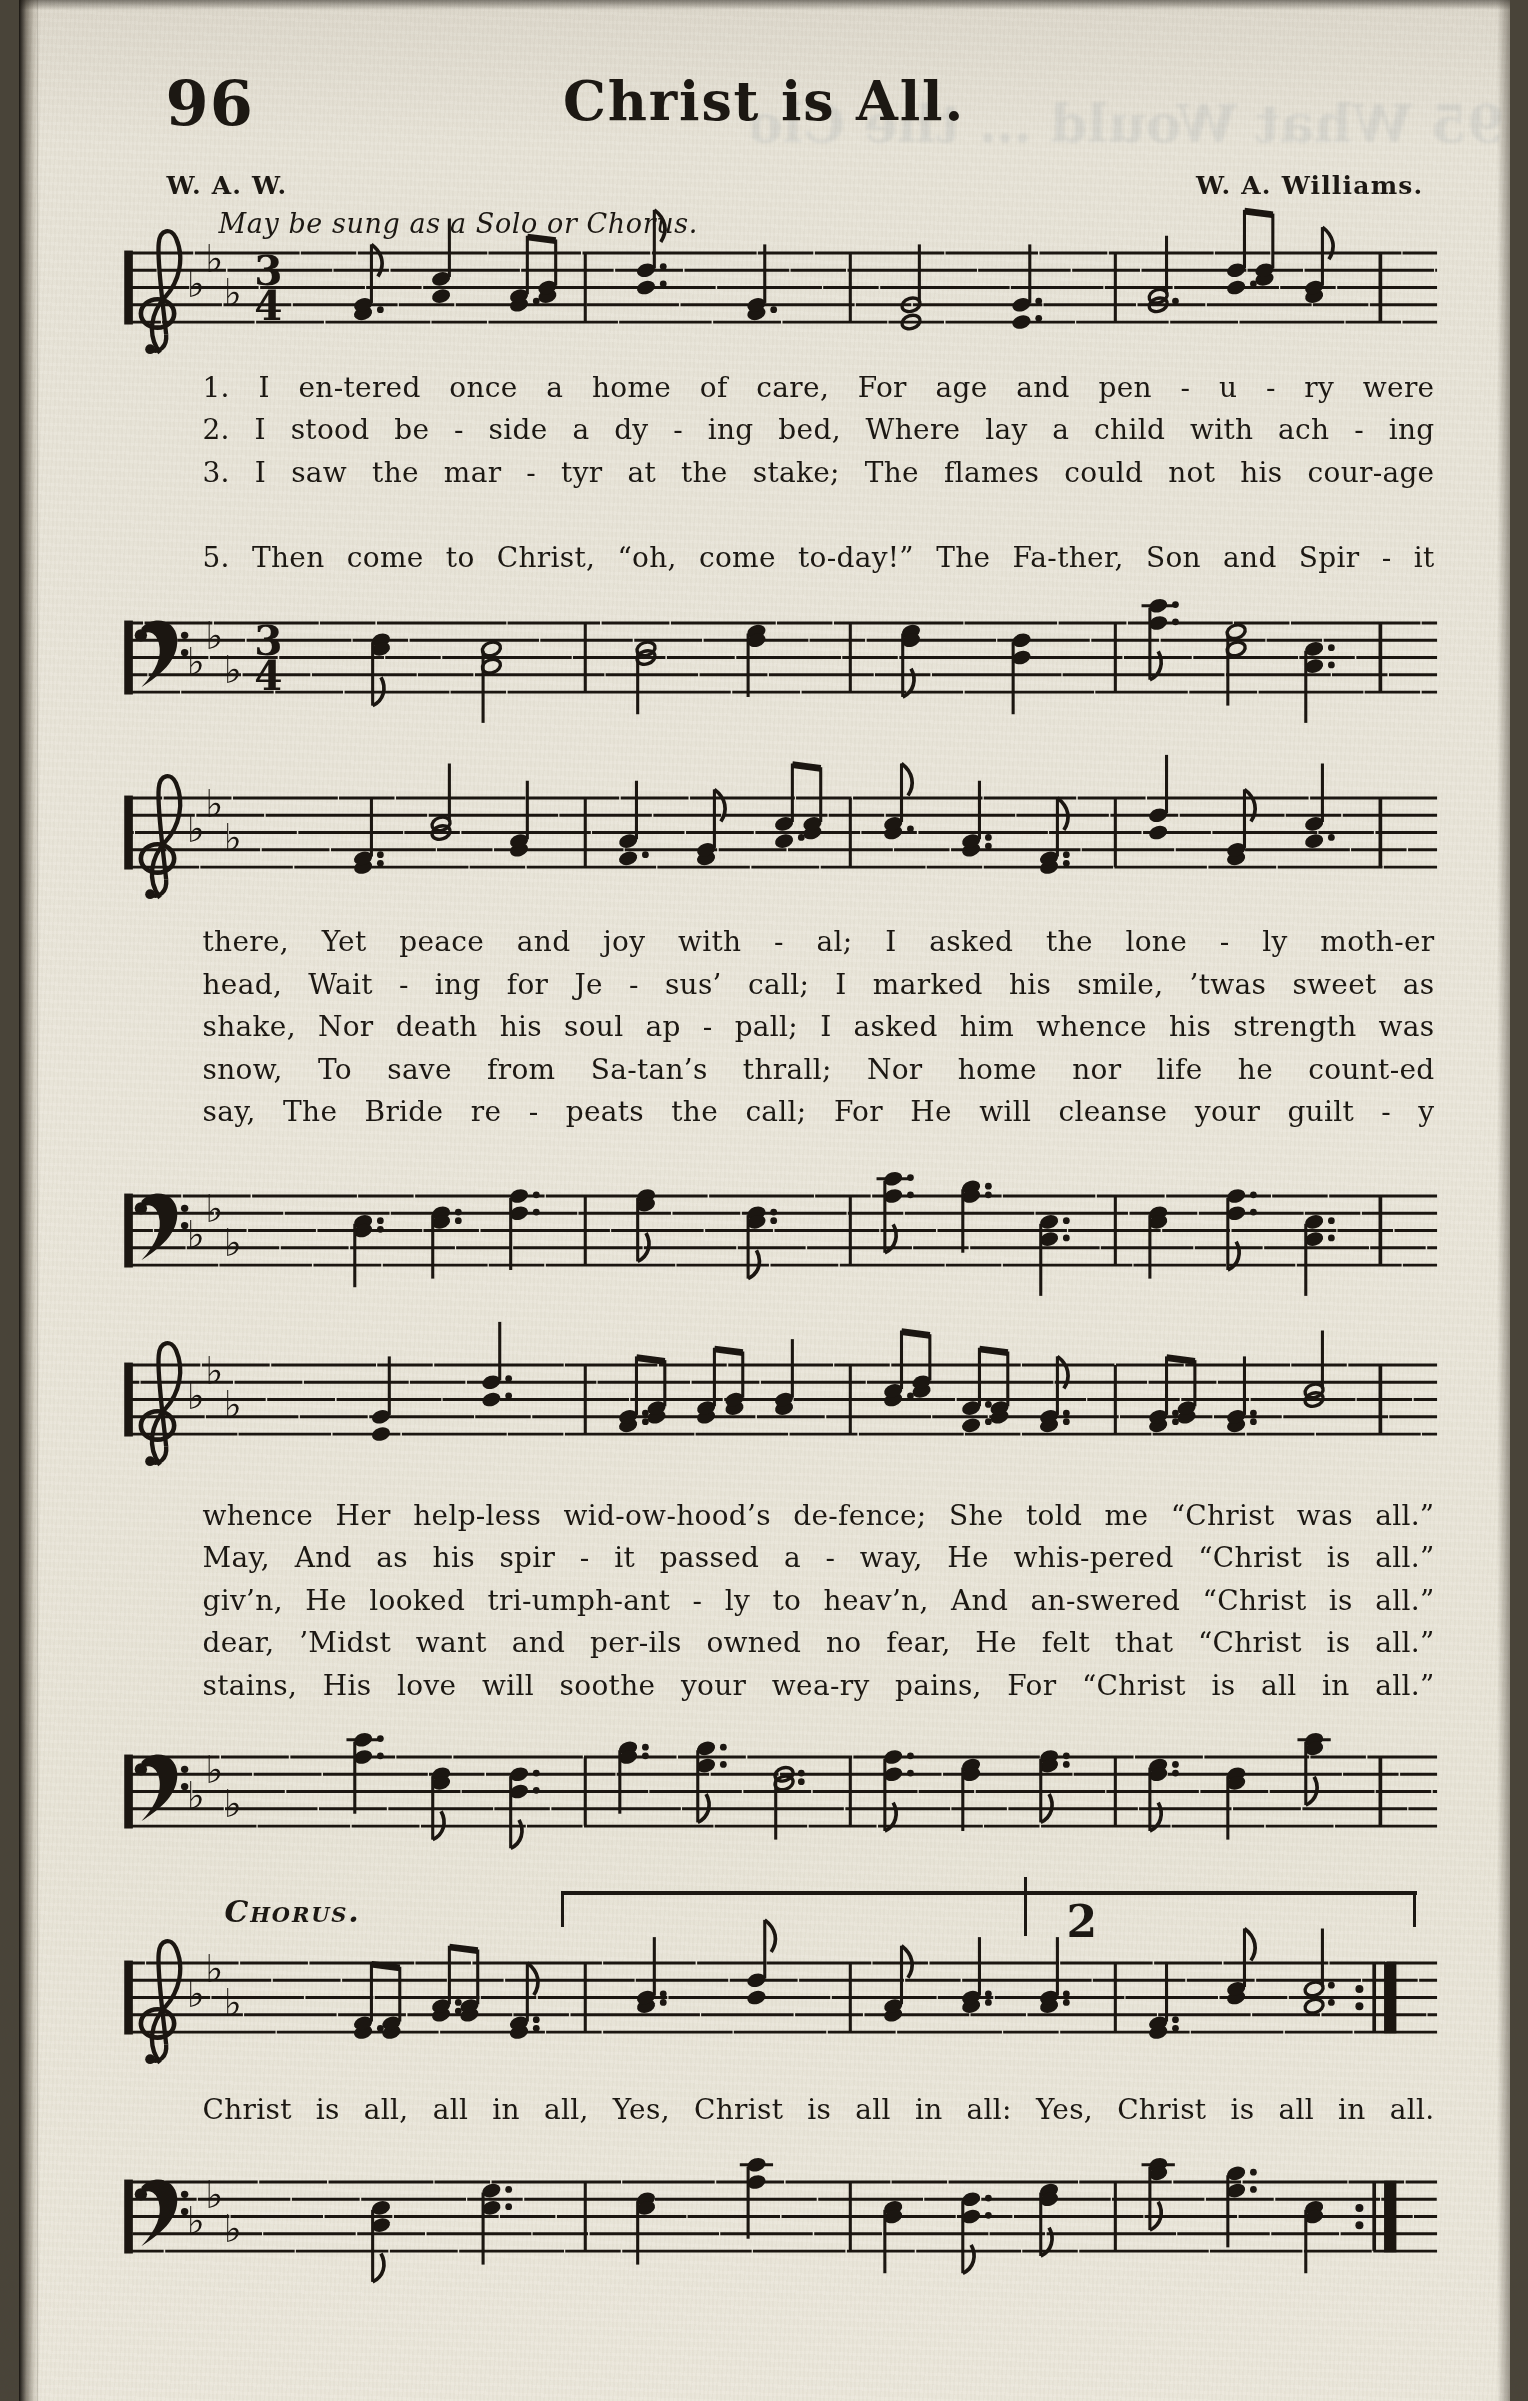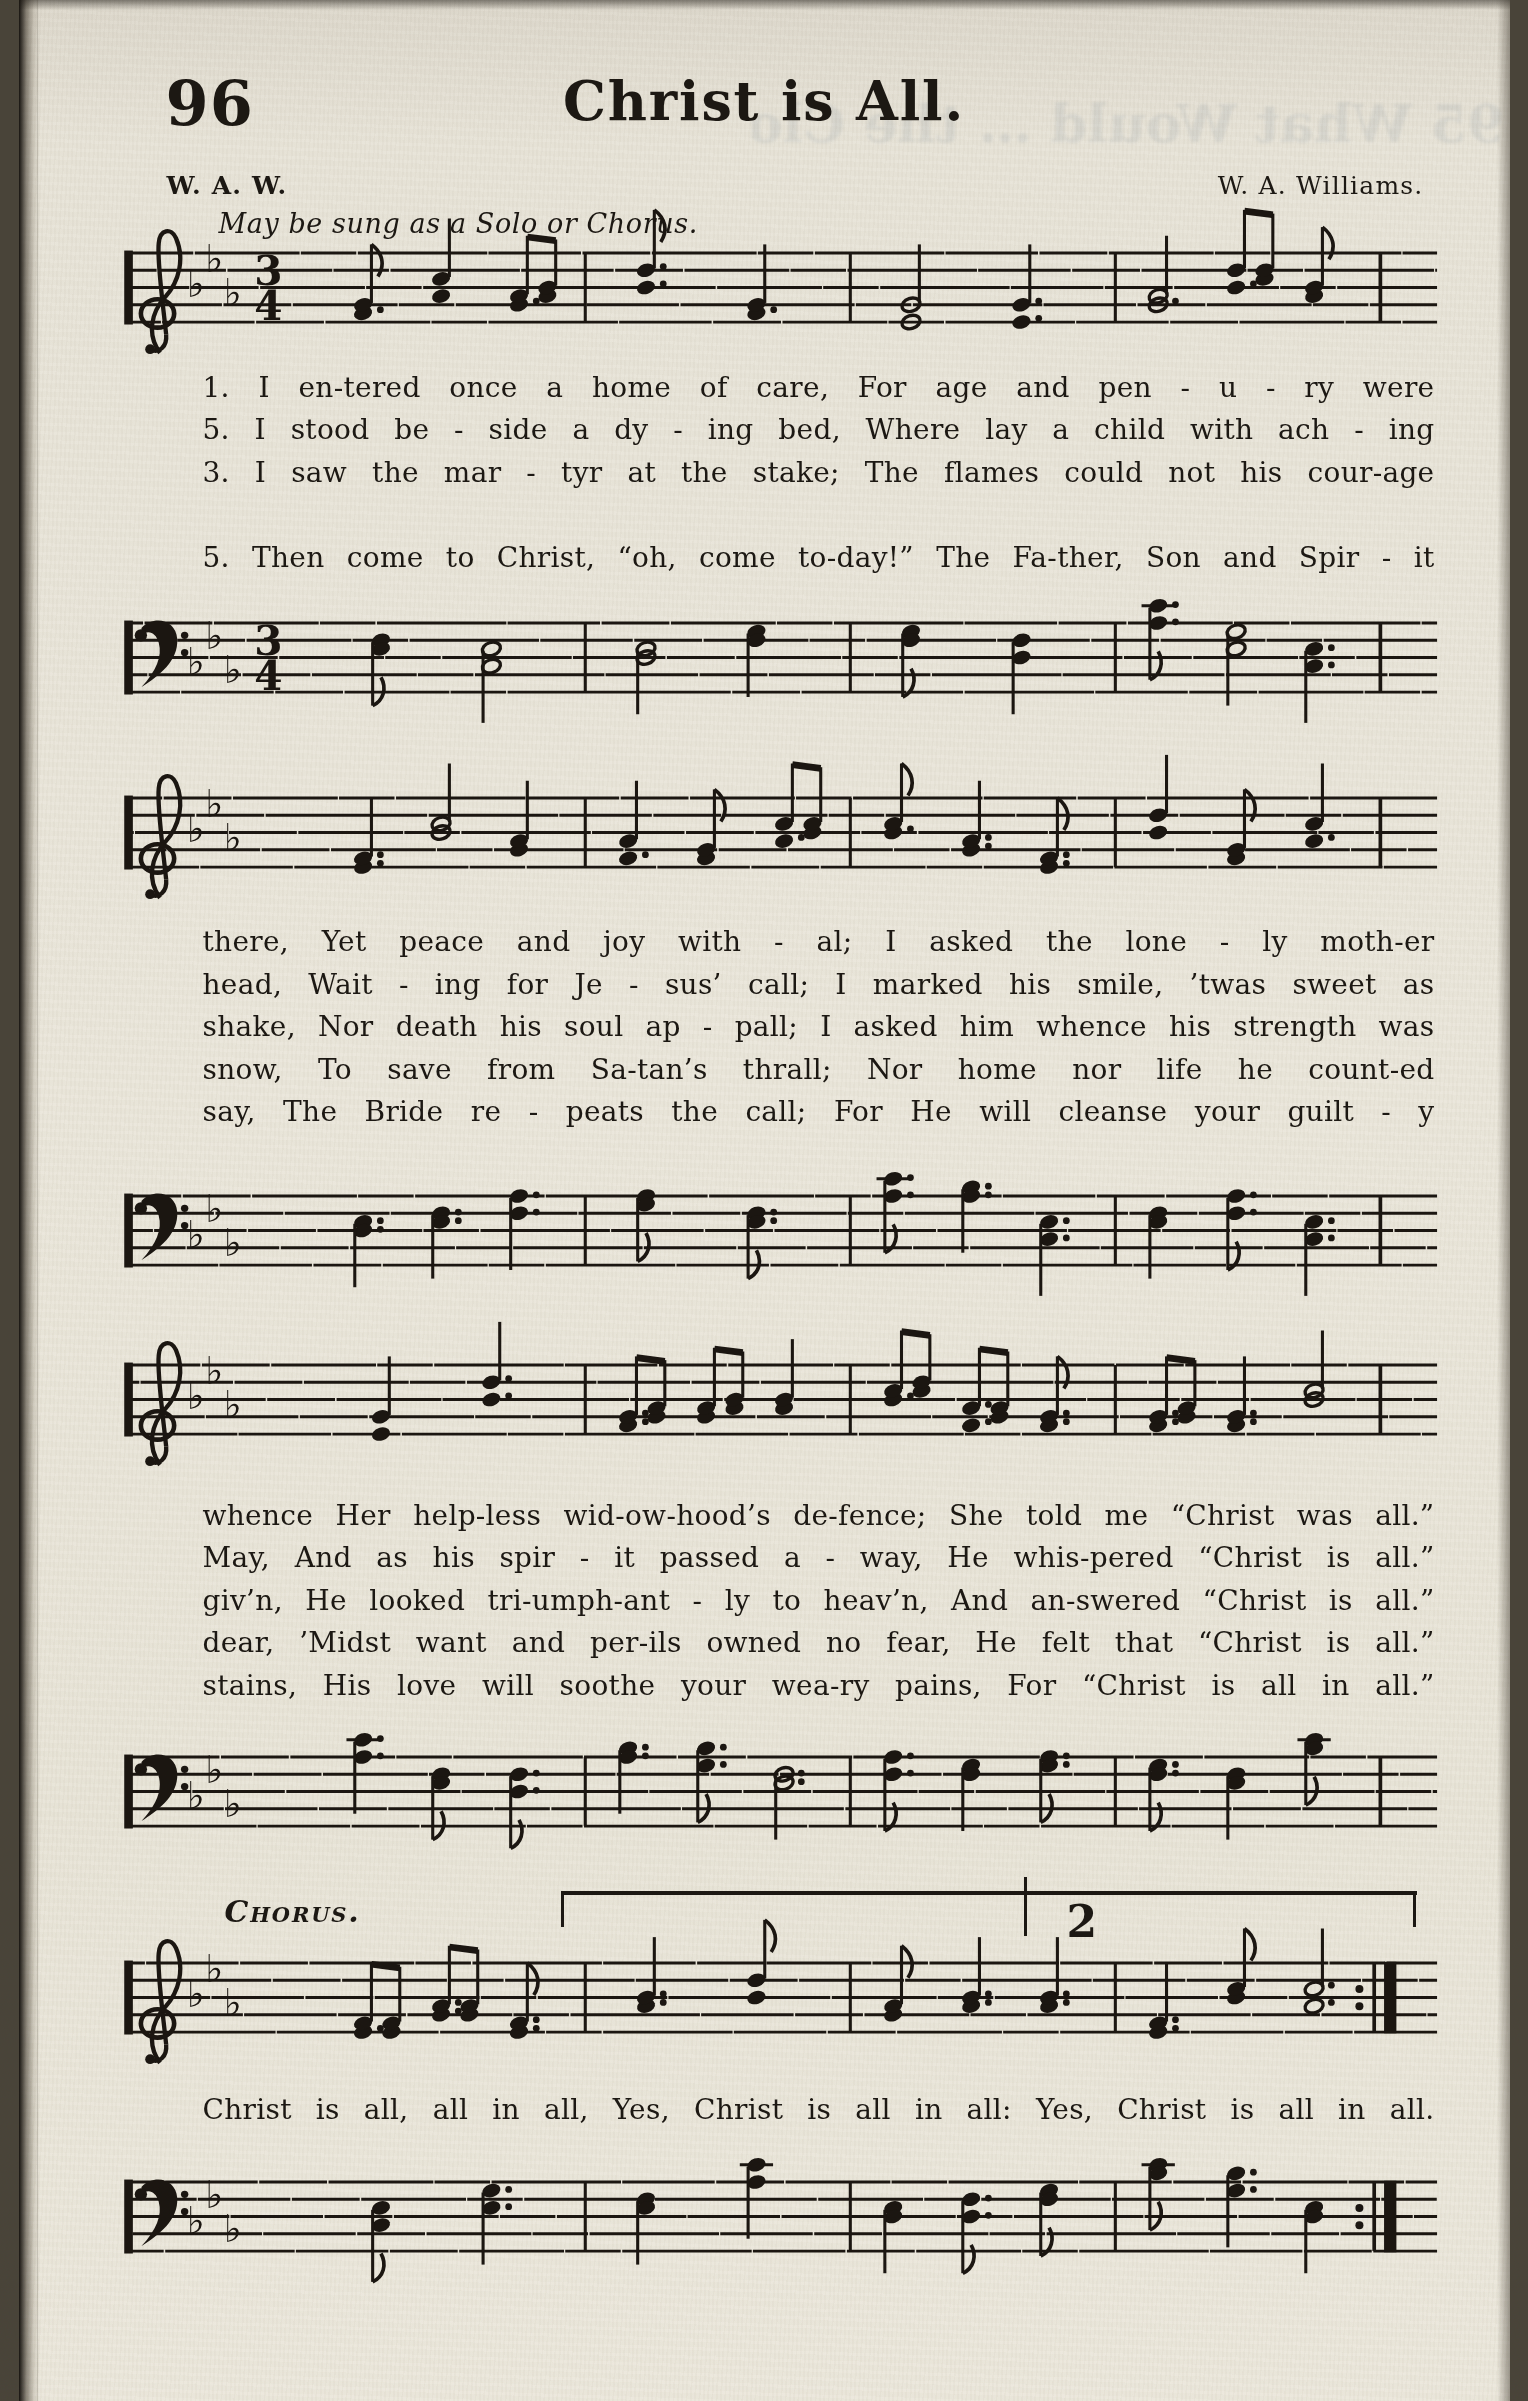--- a/index.html
+++ b/index.html
@@ -29,21 +29,21 @@
 
   .abs{position:absolute;}
   .page-number{left:147px;top:67px;font-size:62px;font-weight:700;letter-spacing:1.2px;}
   .title{left:0;right:0;top:69px;text-align:center;font-size:54px;font-weight:700;letter-spacing:1.8px;}
   .ghost{
     left:733px;top:92px;width:752px;height:111px;
     font-size:53px;font-weight:700;color:#53687f;opacity:.10;
     transform:scaleX(-1);filter:blur(1.5px);white-space:nowrap;overflow:hidden;
   }
   .byline-left{left:148px;top:171px;font-size:25px;font-weight:700;letter-spacing:1.2px;text-align:right;}
-  .byline-right{right:86px;top:171px;font-size:25px;font-weight:400;letter-spacing:1.2px;}
+  .byline-right{right:86px;top:171px;font-size:25px;font-weight:700;letter-spacing:1.2px;}
   .direction{left:200px;top:208px;font-size:27px;font-style:italic;letter-spacing:0.6px;}
 
   .staff{position:absolute;left:104px;width:1319px;height:222px;overflow:visible;}
 
   .lyric{
     left:184px;width:1232px;
     font-size:28px;line-height:37px;letter-spacing:0.3px;word-spacing:5.5px;
     text-align:justify;text-align-last:justify;white-space:nowrap;
   }
   .chorus-label{left:206px;top:1894px;font-size:30px;font-weight:700;font-variant:small-caps;letter-spacing:1.8px;font-style:italic;}
@@ -133,21 +133,21 @@
       <line x1="1865.5294117647059" y1="145" x2="1865.5294117647059" y2="56" stroke="#1b1611" stroke-width="5"></line>
       <line x1="1819.5294117647059" y1="52" x2="1865.5294117647059" y2="58" stroke="#1b1611" stroke-width="11"></line>
       <circle cx="1834.0294117647059" cy="170" r="5.5" fill="#1b1611"></circle>
       <ellipse cx="1932.5" cy="190" rx="15" ry="10.5" transform="rotate(-18 1932.5 190)" fill="#1b1611"></ellipse>
       <ellipse cx="1932.5" cy="176" rx="15" ry="10.5" transform="rotate(-18 1932.5 176)" fill="#1b1611"></ellipse>
       <line x1="1946" y1="173" x2="1946" y2="78" stroke="#1b1611" stroke-width="5"></line>
       <path d="M 1946 78 C 1964.5 92 1968.5 112 1956.5 130" fill="none" stroke="#1b1611" stroke-width="6"></path>
     </svg>
 
   <div class="abs lyric" style="top:369px">1. I en-tered once a home of care, For age and pen - u - ry were</div>
-  <div class="abs lyric" style="top:411px">5. I stood be - side a dy - ing bed, Where lay a child with ach - ing</div>
+  <div class="abs lyric" style="top:411px">2. I stood be - side a dy - ing bed, Where lay a child with ach - ing</div>
   <div class="abs lyric" style="top:454px">3. I saw the mar - tyr at the stake; The flames could not his cour-age</div>
   <div class="abs lyric" style="top:539px">5. Then come to Christ, “oh, come to-day!” The Fa-ther, Son and Spir - it</div>
 
   <svg class="staff" style="top:549px" viewBox="0 0 2140 360">
       <line x1="4" y1="120" x2="2132" y2="120" stroke="#1b1611" stroke-width="4.6" stroke-dasharray="110 2.5 170 2 90 2.5 210 2 150 2.5" stroke-dashoffset="-31"></line>
       <line x1="4" y1="148" x2="2132" y2="148" stroke="#1b1611" stroke-width="4.6" stroke-dasharray="110 2.5 170 2 90 2.5 210 2 150 2.5" stroke-dashoffset="-84"></line>
       <line x1="4" y1="176" x2="2132" y2="176" stroke="#1b1611" stroke-width="4.6" stroke-dasharray="110 2.5 170 2 90 2.5 210 2 150 2.5" stroke-dashoffset="-137"></line>
       <line x1="4" y1="204" x2="2132" y2="204" stroke="#1b1611" stroke-width="4.6" stroke-dasharray="110 2.5 170 2 90 2.5 210 2 150 2.5" stroke-dashoffset="-190"></line>
       <line x1="4" y1="232" x2="2132" y2="232" stroke="#1b1611" stroke-width="4.6" stroke-dasharray="110 2.5 170 2 90 2.5 210 2 150 2.5" stroke-dashoffset="-243"></line>
       <rect x="2" y="116" width="14" height="120" fill="#1b1611"></rect>

